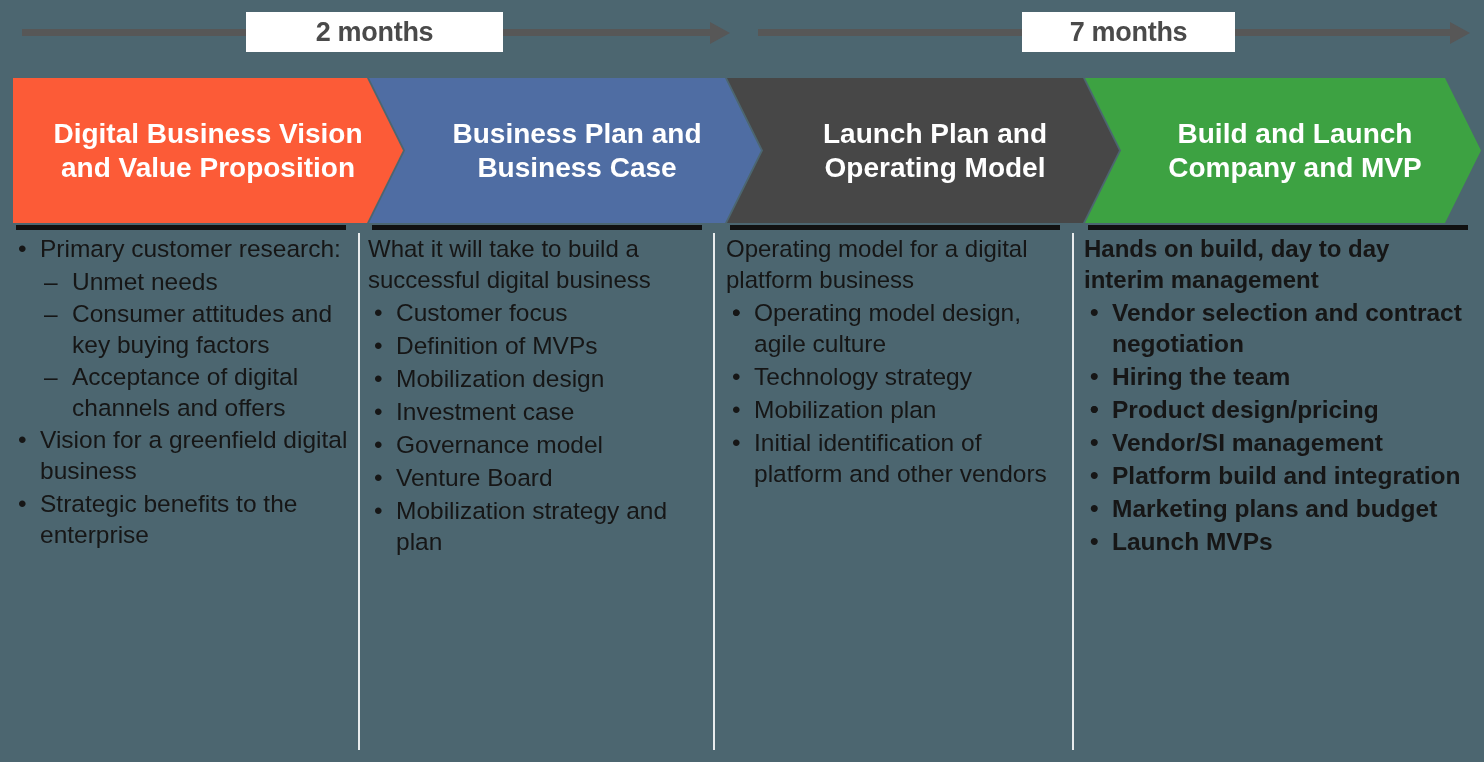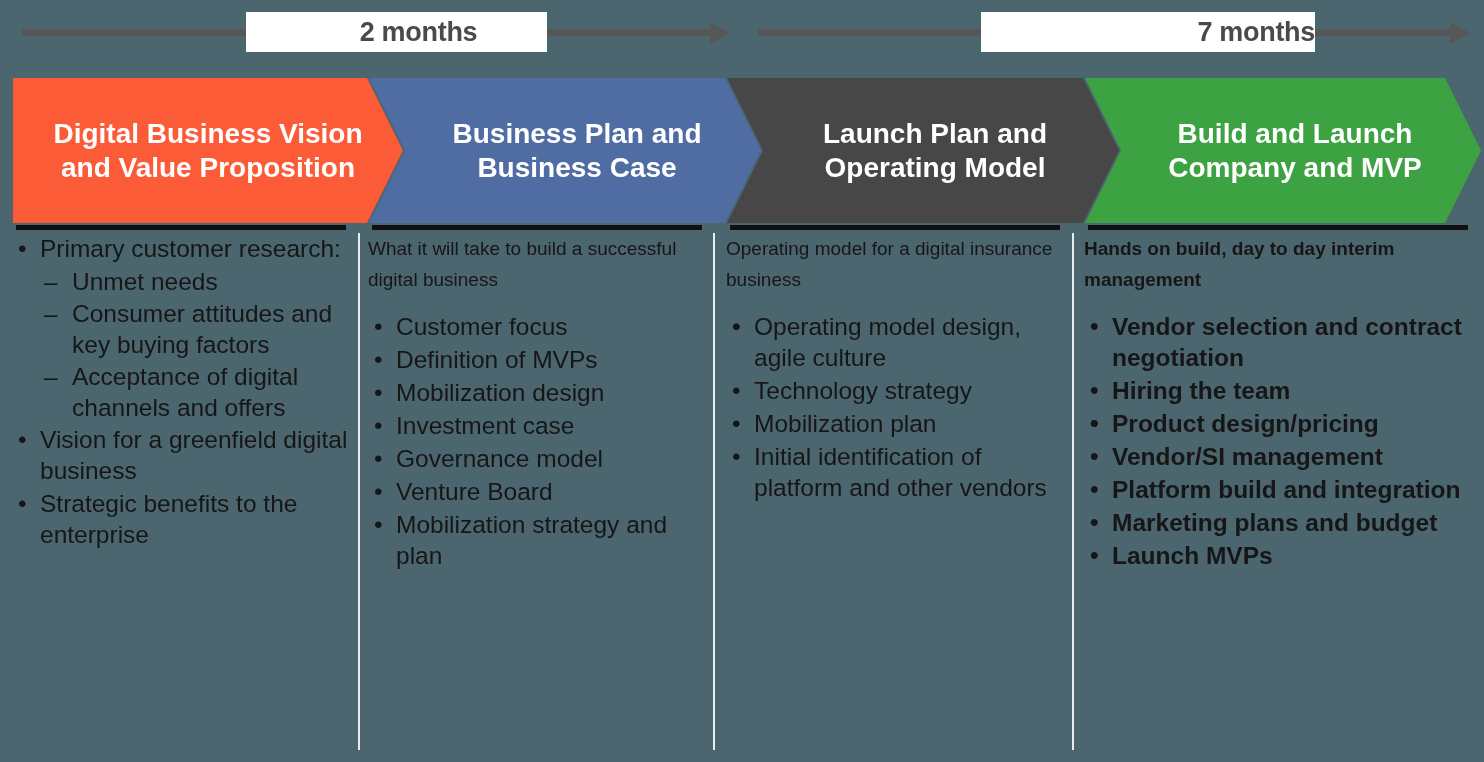--- a/index.html
+++ b/index.html
@@ -48,21 +48,20 @@
     position: absolute;
     background: #ffffff;
     color: #4a4a4a;
     font-weight: bold;
     font-size: 27px;
     line-height: 40px;
     text-align: center;
     top: 12px;
     height: 40px;
     letter-spacing: -0.3px;
-    padding-left: 44px;
   }
 
   
   .chev-band {
     position: absolute;
     left: 0;
     top: 78px;
     width: 1484px;
     height: 145px;
   }
@@ -156,41 +155,41 @@
   }
   li.sub > .marker {
     position: absolute;
     left: 34px;
     top: 0;
     font-size: 24.5px;
     line-height: 31px;
     color: #161616;
   }
   p.lead {
-    margin: 0 0 16px 0;
-    color: #161616;
-    font-size: 19px;
+    margin: 0 0 2px 0;
+    color: #161616;
+    font-size: 24px;
     line-height: 31px;
     padding-left: 2px;
   }
 </style>
 </head>
 <body>
 
 <div id="diagram">
 
   <div class="timeline-band">
 
     <div class="tl-line" style="left:22px; width:700px;"></div>
     <div class="tl-head" style="left:710px;"></div>
     <div class="tl-label" style="left:246px; width:257px;">2 months</div>
 
     <div class="tl-line" style="left:758px; width:700px;"></div>
     <div class="tl-head" style="left:1450px;"></div>
-    <div class="tl-label" style="left:981px; width:290px;text-align:right;">7 months</div>
+    <div class="tl-label" style="left:1022px; width:213px;">7 months</div>
   </div>
 
   <div class="chev-band">
 
     <div class="chev first" style="left:13px; width:390px; background:#FC5B37;">
       <span class="chev-label">Digital Business Vision and Value Proposition</span>
     </div>
 
     <div class="chev mid" style="left:369px; width:392px; background:#4F6DA3;">
       <span class="chev-label pad-left">Business Plan and Business Case</span>
@@ -273,21 +272,21 @@
           <span>Venture Board</span>
         </li>
         <li class="bullet">
           <span class="marker">•</span>
           <span>Mobilization strategy and plan</span>
         </li>
       </ul>
     </div>
 
     <div class="col" style="left:724px; width:336px;">
-      <p class="lead">Operating model for a digital insurance business</p>
+      <p class="lead">Operating model for a digital platform business</p>
       <ul class="blist">
         <li class="bullet">
           <span class="marker">•</span>
         </li>
         <li class="bullet">
           <span class="marker">•</span>
           <span>Operating model design, agile culture</span>
         </li>
         <li class="bullet">
           <span class="marker">•</span>

